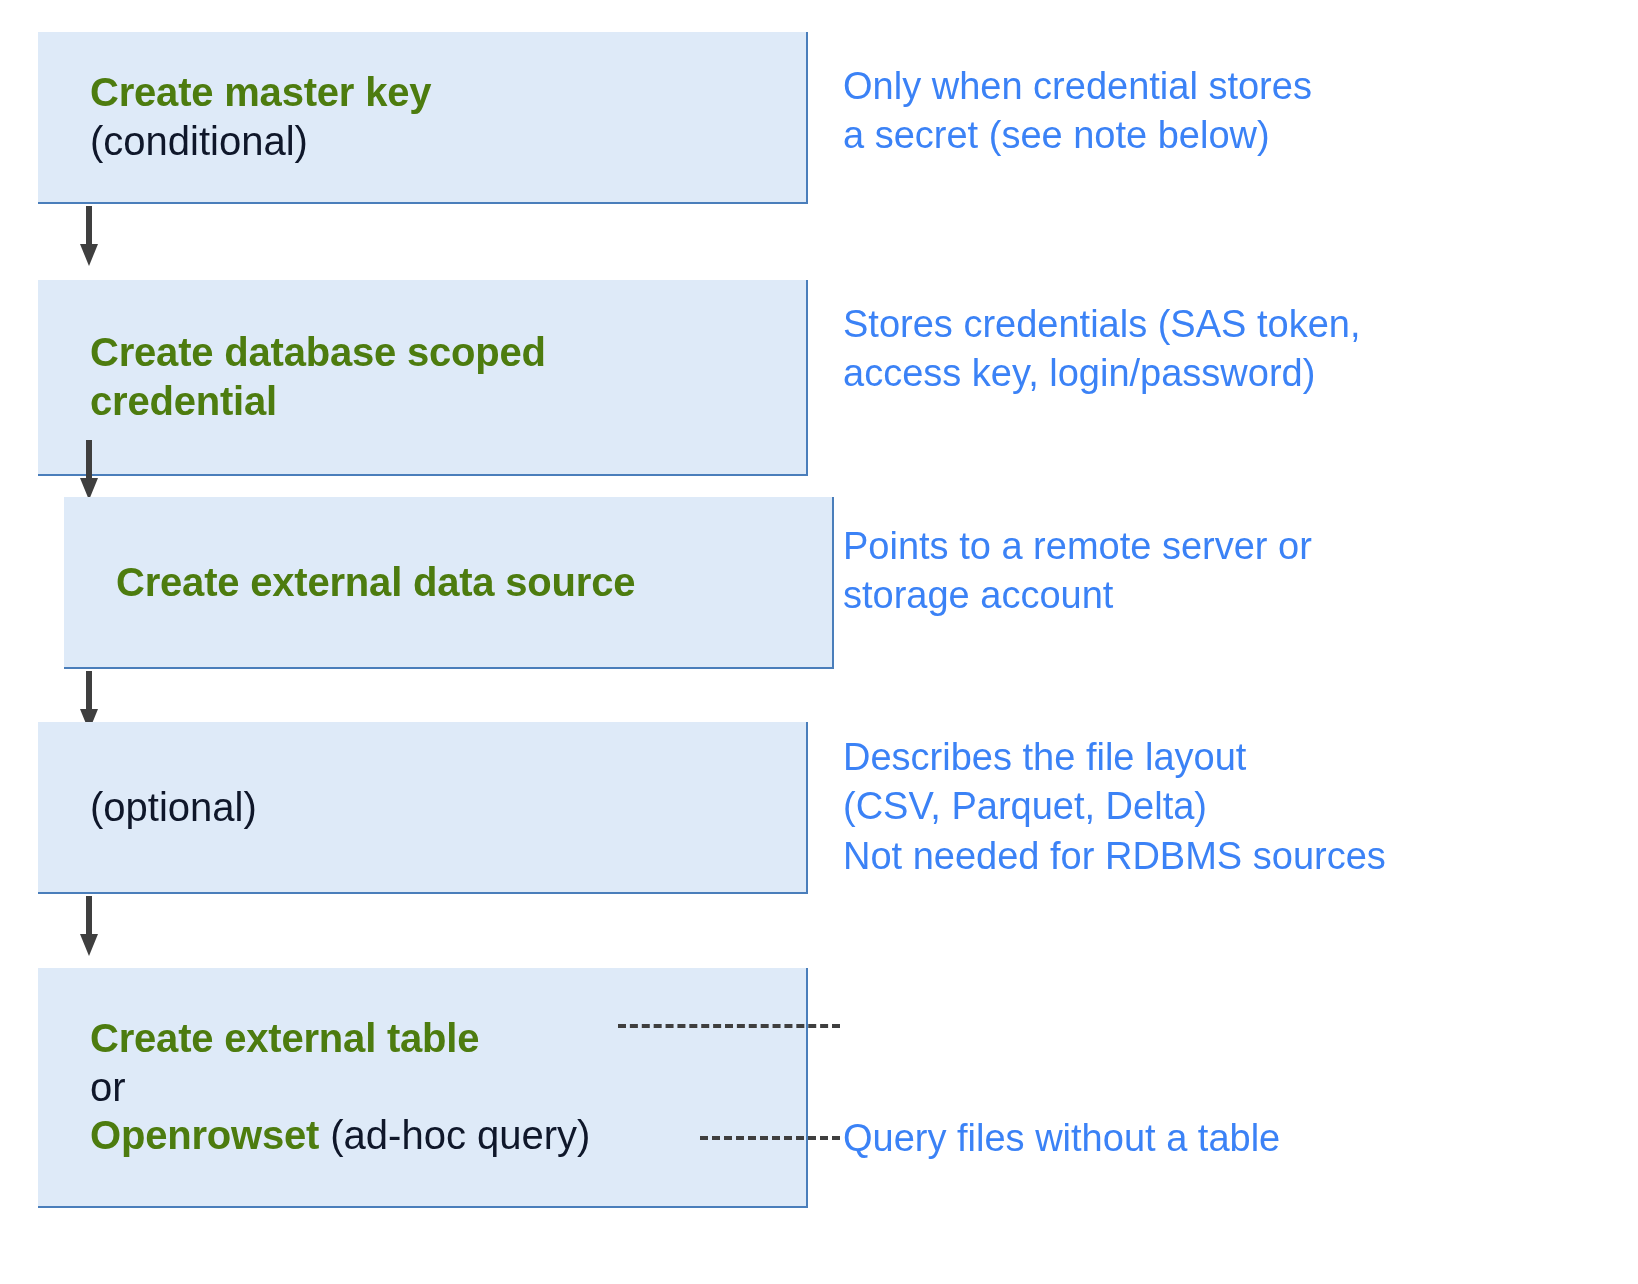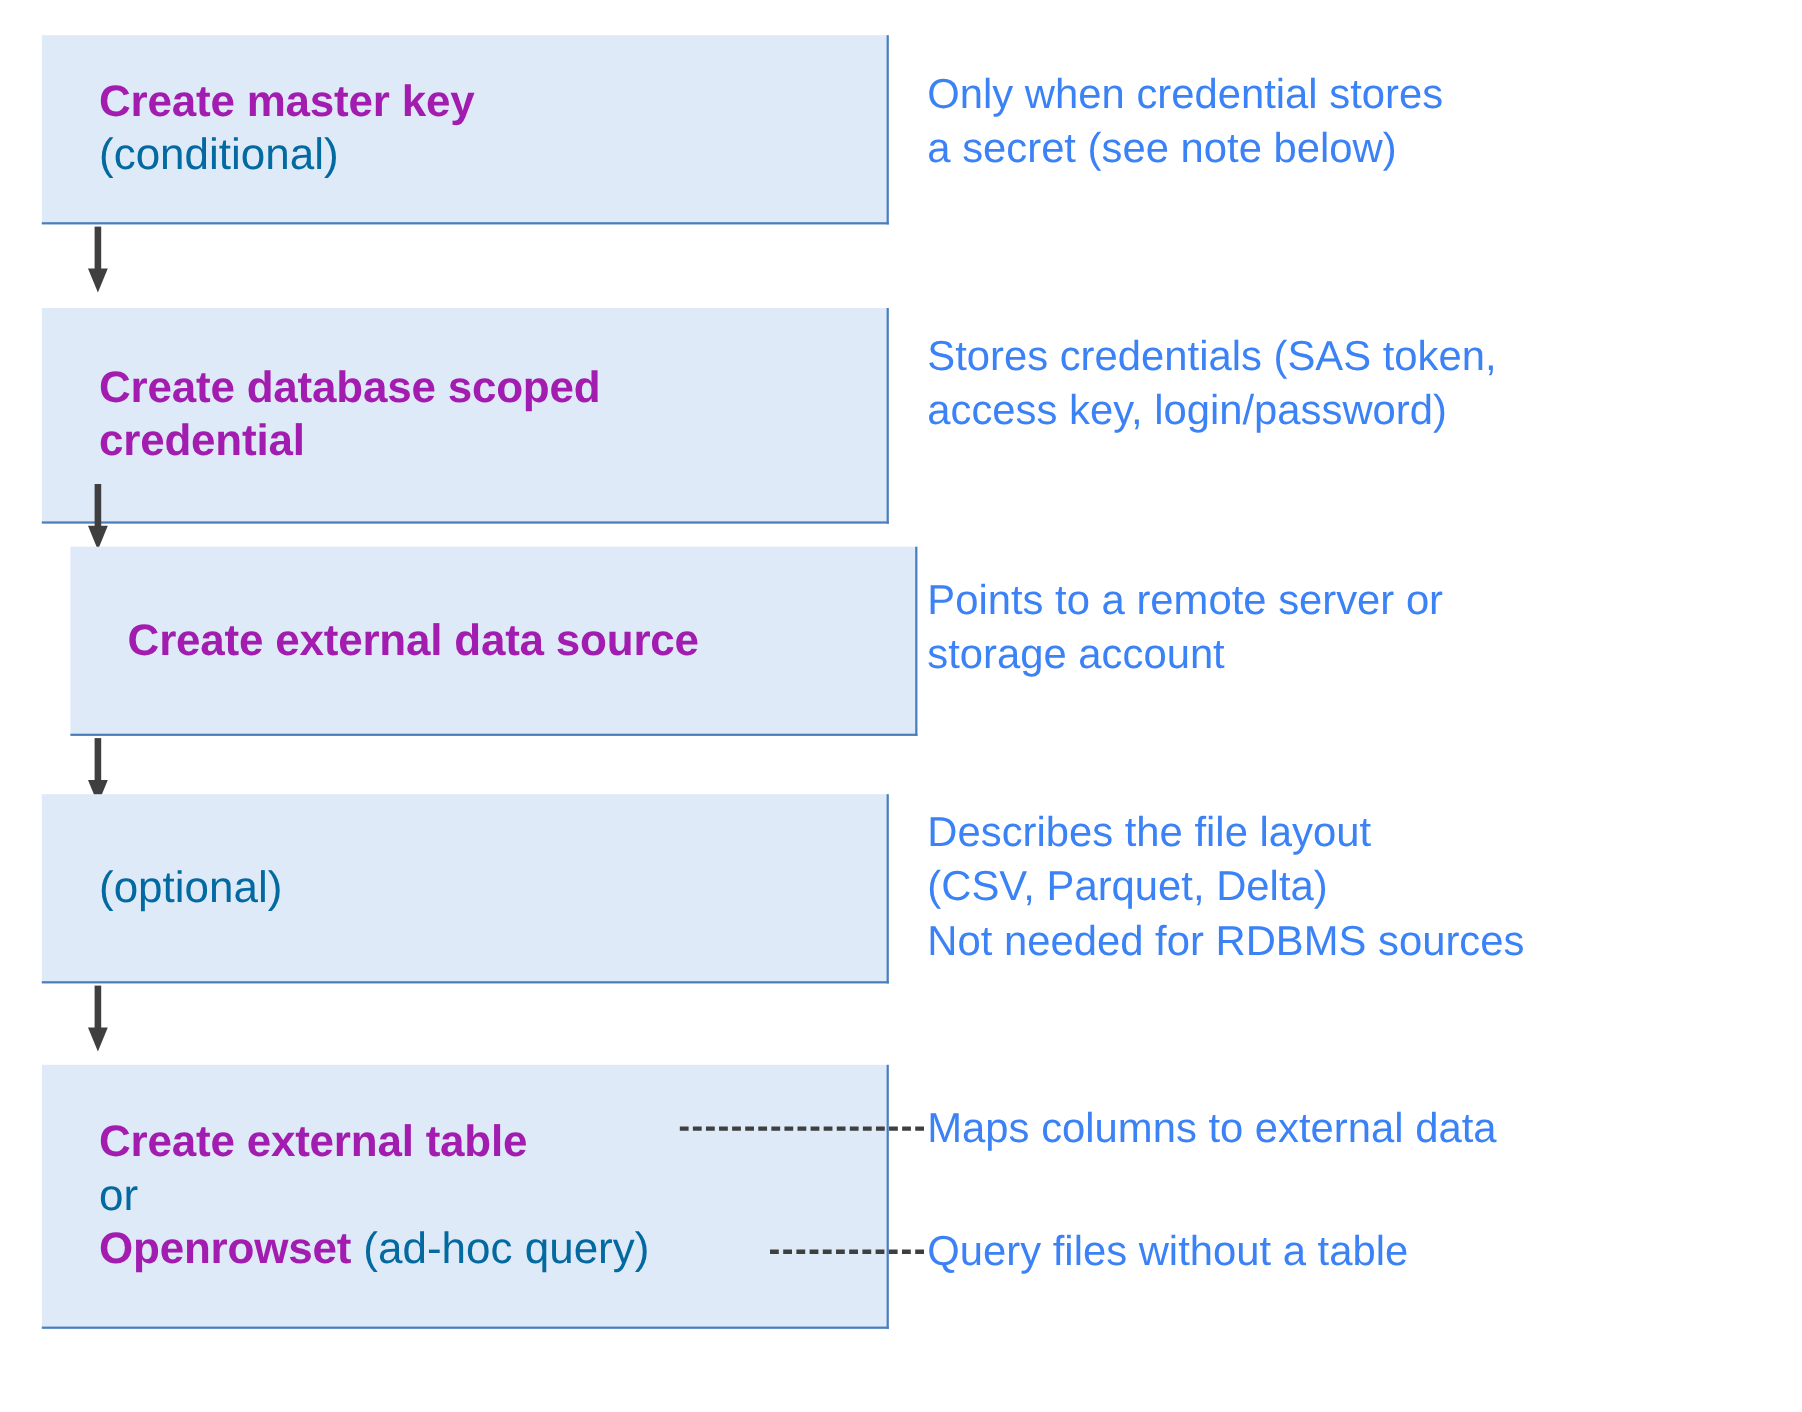--- a/index.html
+++ b/index.html
@@ -35,27 +35,27 @@
   }
   .box-inner {
     padding-left: 52px;
     padding-right: 16px;
   }
   .b-title {
     font-weight: bold;
     font-size: 40px;
     line-height: 1.22;
     letter-spacing: -0.2px;
-    color: #a21caf;
+    color: #4d7c0f;
   }
   .b-sub {
     font-weight: normal;
     font-size: 40px;
     line-height: 1.22;
-    color: #0369a1;
+    color: #0f172a;
   }
 
   
   .arrow {
     position: absolute;
     left: 80px;
     width: 18px;
   }
   .arrow .shaft {
     position: absolute;
@@ -150,18 +150,17 @@
     <div class="box-inner">
       <div class="b-title">Create external table</div>
       <div class="b-sub">or</div>
       <div>
         <span class="b-title" style="display:inline;">Openrowset</span><span class="b-sub" style="display:inline;"> (ad-hoc query)</span>
       </div>
     </div>
   </div>
 
   <div class="dashed" style="left:618px; top:1024px; width:222px;"></div>
-  <div class="note" style="top:1002px;">Maps columns to external data</div>
 
   <div class="dashed" style="left:700px; top:1136px; width:140px;"></div>
   <div class="note" style="top:1114px;">Query files without a table</div>
 
 </div>
 
 </body></html>

